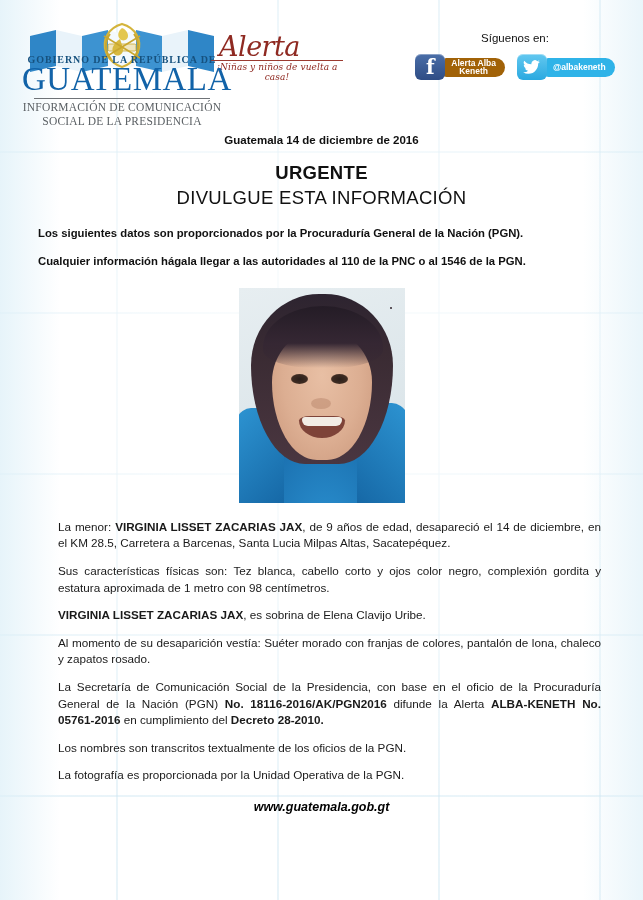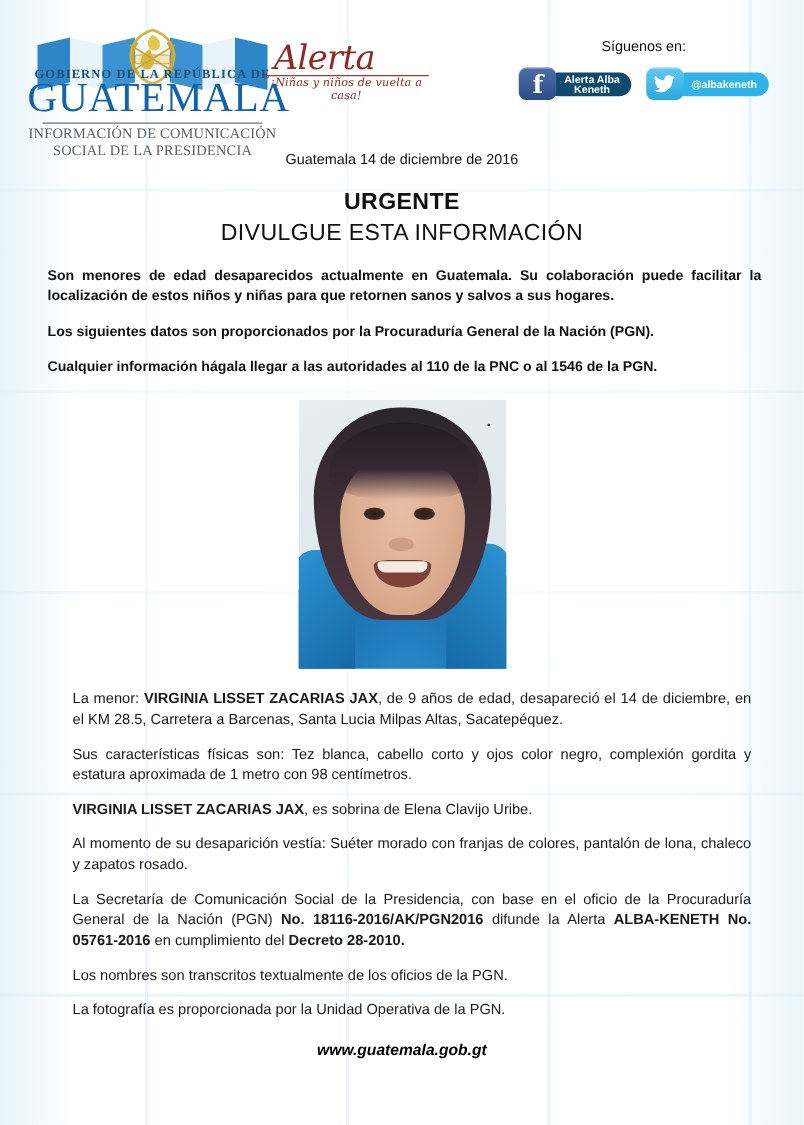--- a/index.html
+++ b/index.html
@@ -186,37 +186,37 @@
     margin-left: -8px;
     border-radius: 10px;
     color: #ffffff;
     font-size: 8.5px;
     font-weight: 700;
     line-height: 1.0;
     text-align: center;
     white-space: pre-line;
   }
   .fb .sbtn-icon { background: linear-gradient(#4a6ea8, #2f4d85); box-shadow: inset 0 1px 0 rgba(255,255,255,.35); }
-  .fb .sbtn-label { background: #0c4a6e; }
+  .fb .sbtn-label { background: #a16207; }
   .tw .sbtn-icon { background: linear-gradient(#63c8f0, #2aa9e0); box-shadow: inset 0 1px 0 rgba(255,255,255,.4); }
   .tw .sbtn-label { background: #2fb3e8; }
   .fb-glyph {
     font-family: "DejaVu Serif", serif;
     font-weight: 700;
     font-size: 20px;
     color: #ffffff;
     line-height: 1;
   }
 
   .date-line {
     text-align: center;
     font-size: 11.5px;
-    font-weight: 400;
+    font-weight: 700;
     color: #111;
-    margin-top: 0px;
+    margin-top: 12px;
   }
 
   
   .urgente-block {
     text-align: center;
     margin-top: 15px;
   }
   .urgente {
     font-size: 18.5px;
     font-weight: 700;
@@ -437,21 +437,20 @@
     </div>
 
     <div class="date-line">Guatemala 14 de diciembre de 2016</div>
 
     <div class="urgente-block">
       <div class="urgente">URGENTE</div>
       <div class="divulgue">DIVULGUE ESTA INFORMACIÓN</div>
     </div>
 
     <div class="intro">
-      <p class="just">Son menores de edad desaparecidos actualmente en Guatemala. Su colaboración puede facilitar la localización de estos niños y niñas para que retornen sanos y salvos a sus hogares.</p>
       <p>Los siguientes datos son proporcionados por la Procuraduría General de la Nación (PGN).</p>
       <p>Cualquier información hágala llegar a las autoridades al 110 de la PNC o al 1546 de la PGN.</p>
     </div>
 
     <div class="photo-wrap">
       <div class="photo">
         <div class="ph-bg"></div>
         <div class="ph-shirt"></div>
         <div class="ph-shirt-l"></div>
         <div class="ph-shirt-r"></div>

